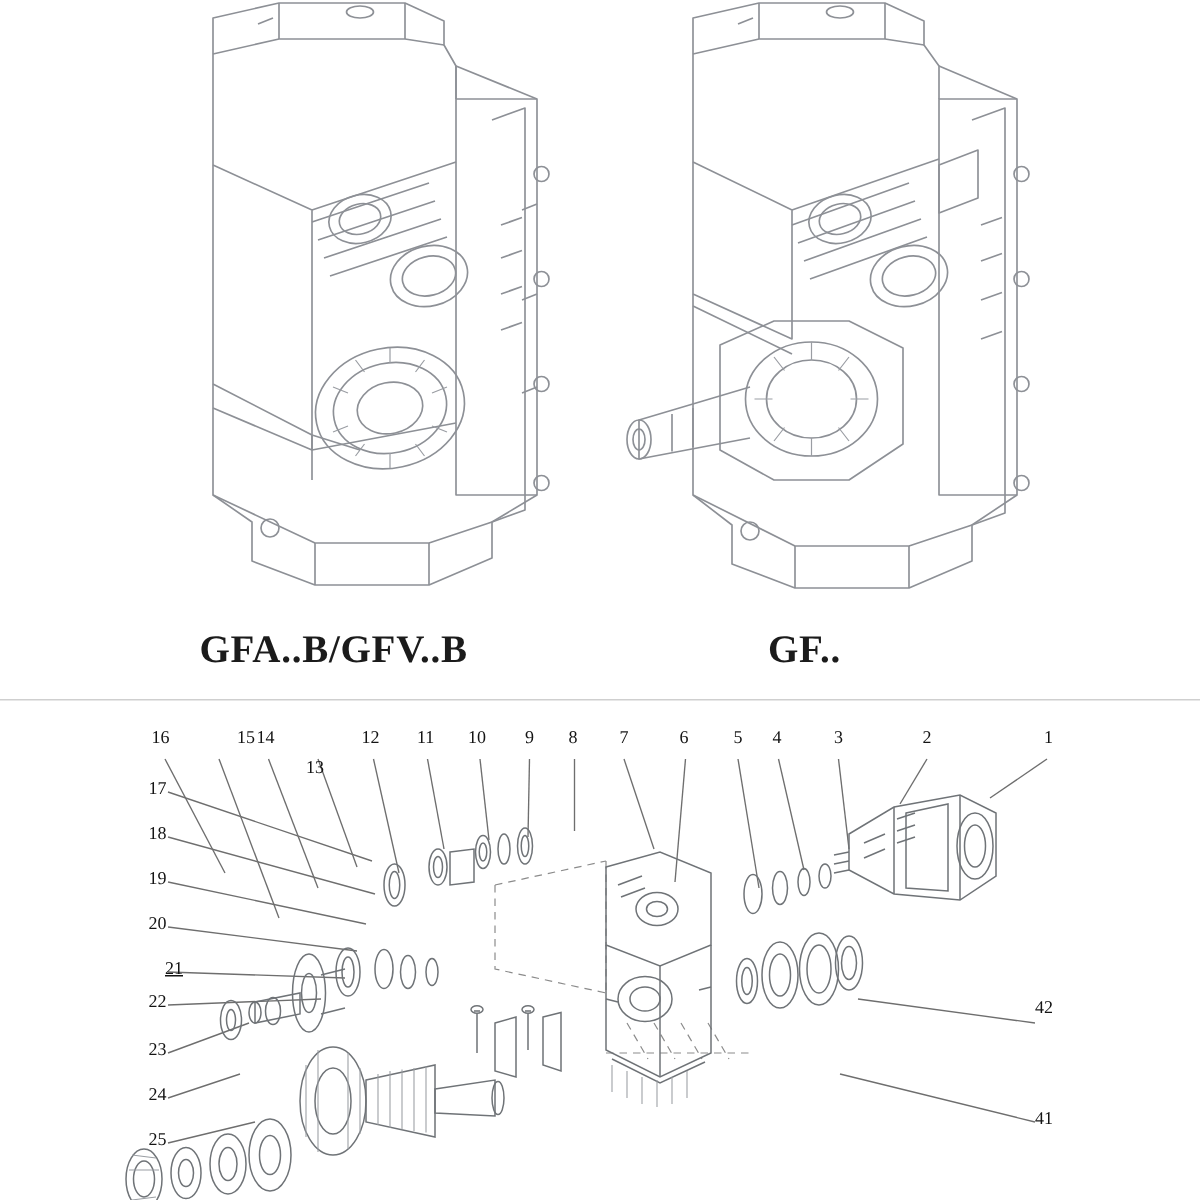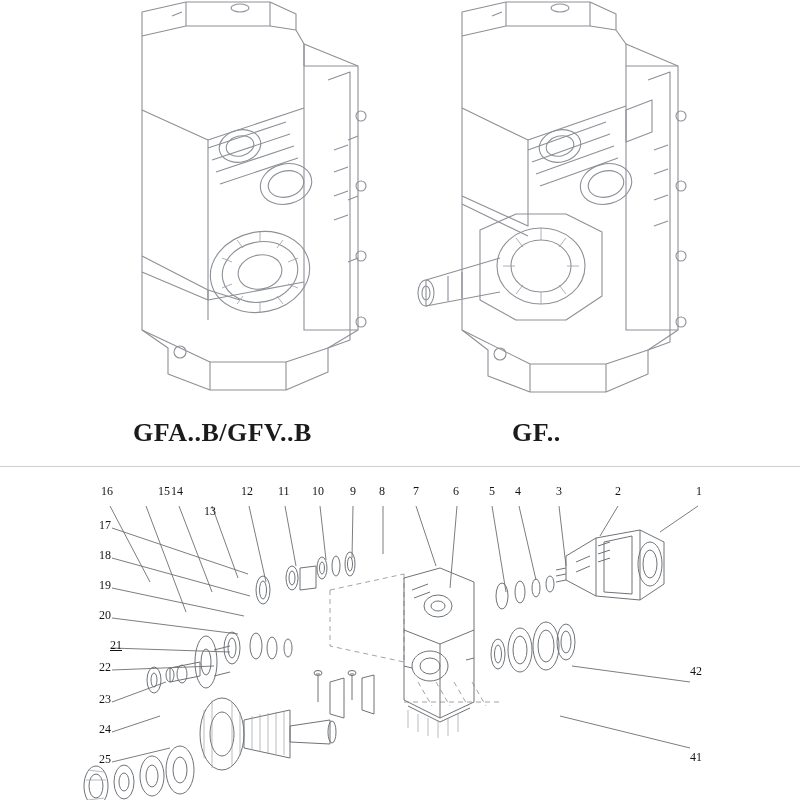--- a/index.html
+++ b/index.html
@@ -316,16 +316,16 @@
     <div class="num" style="left:99px;top:78px;">18</div>
     <div class="num" style="left:99px;top:108px;">19</div>
     <div class="num" style="left:99px;top:138px;text-align:right;">20</div>
     <div class="num" style="left:110px;top:168px;text-decoration:underline;">21</div>
     <div class="num" style="left:99px;top:190px;">22</div>
     <div class="num" style="left:99px;top:222px;">23</div>
     <div class="num" style="left:99px;top:252px;">24</div>
     <div class="num" style="left:99px;top:282px;">25</div>
 
     <div class="num" style="left:690px;top:194px;">42</div>
-    <div class="num" style="left:690px;top:280px;">41</div>
+    <div class="num" style="left:690px;top:268px;">41</div>
 
   </div>
 </div>
 
 </body></html>

